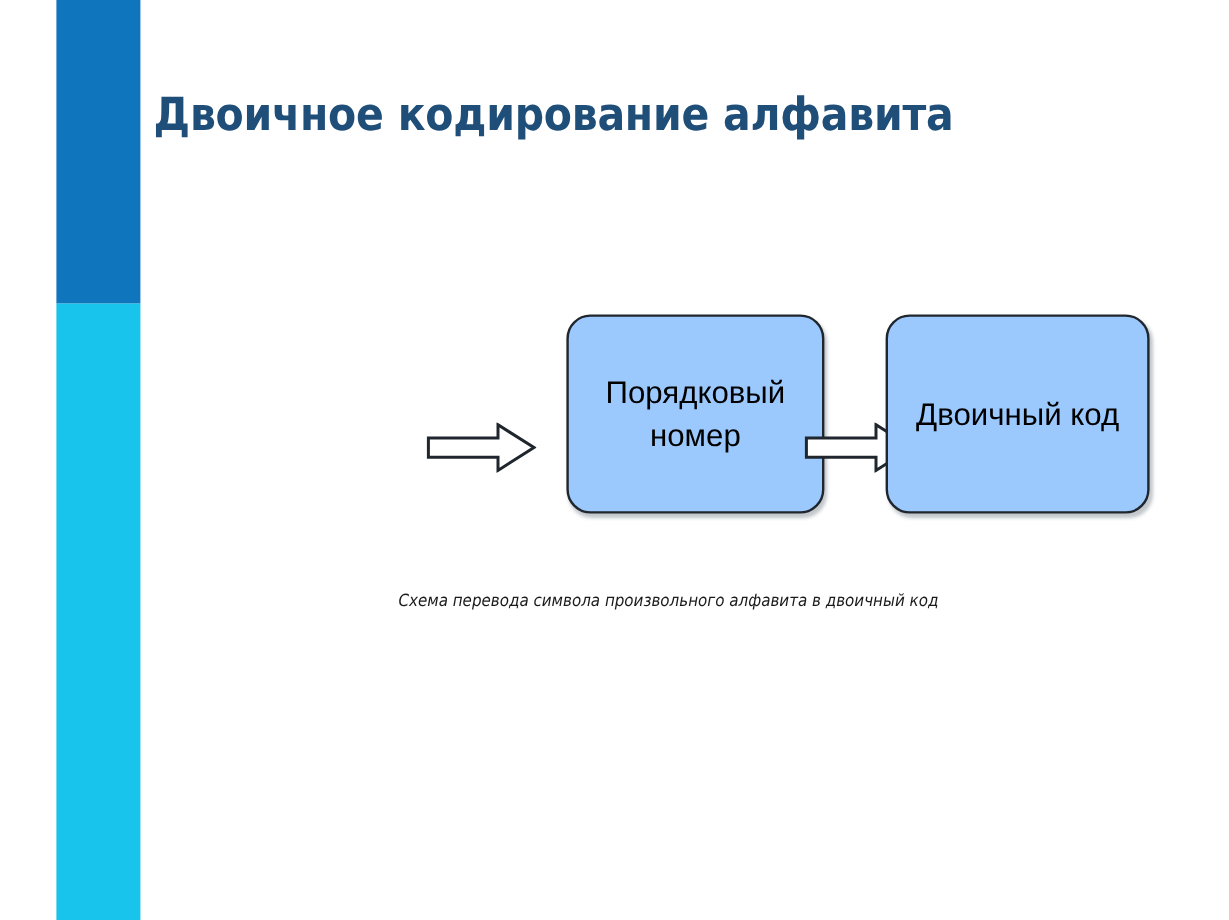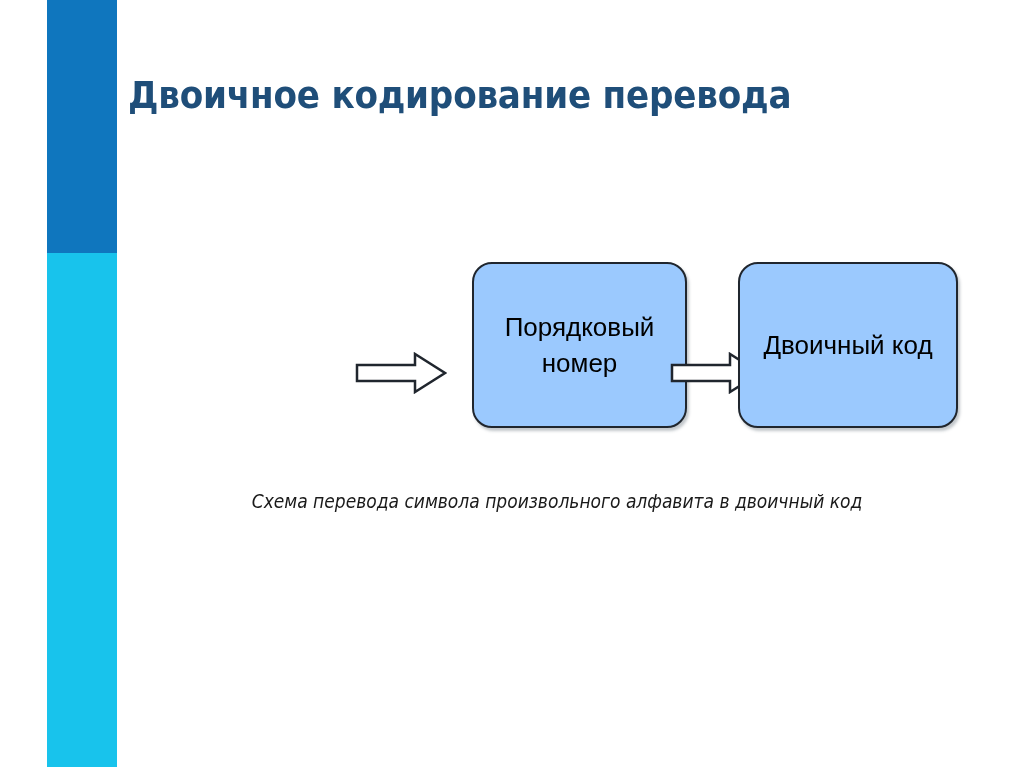--- a/index.html
+++ b/index.html
@@ -111,36 +111,36 @@
   
   .caption {
     position: absolute;
     left: 117px;
     top: 487px;
     width: 880px;
     text-align: center;
     color: #1a1a1a;
     font-family: "DejaVu Sans Condensed", "Liberation Sans Narrow", "Liberation Sans", sans-serif;
     font-style: italic;
-    font-size: 19px;
+    font-size: 14px;
     line-height: 28px;
     white-space: nowrap;
   }
 </style>
 </head>
 <body>
 
 <div class="slide">
 
   <div class="sidebar">
     <div class="sidebar-top"></div>
     <div class="sidebar-bottom"></div>
   </div>
 
-  <h1 class="slide-title">Двоичное кодирование перевода</h1>
+  <h1 class="slide-title">Двоичное кодирование алфавита</h1>
 
   <div class="diagram">
 
 
     <div class="arrow arrow-1">
       <svg width="92" height="42" viewBox="0 0 92 42" xmlns="http://www.w3.org/2000/svg">
         <polygon points="2,13 60,13 60,2 90,21 60,40 60,29 2,29" fill="#ffffff" stroke="#20262e" stroke-width="2.5" stroke-linejoin="miter"></polygon>
       </svg>
     </div>
 

